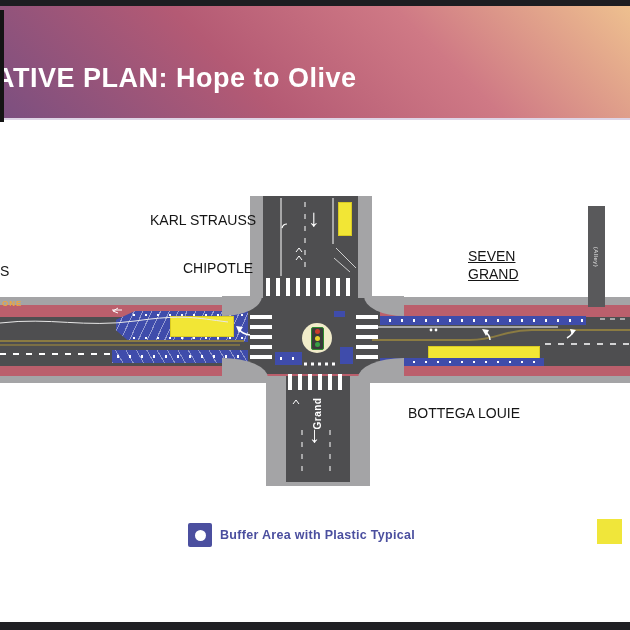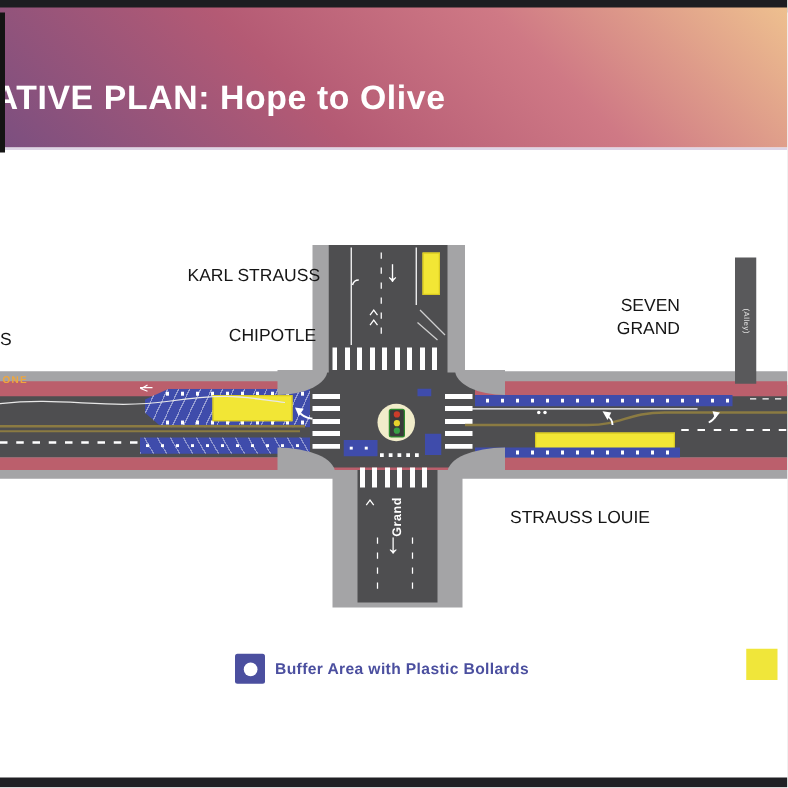--- a/index.html
+++ b/index.html
@@ -98,21 +98,21 @@
   #grand-label{left:306px;top:396px;width:24px;height:34px;display:flex;align-items:center;
     justify-content:center;}
   #grand-label span{transform:rotate(-90deg);color:#ffffff;font-size:10px;font-weight:700;
     white-space:nowrap;letter-spacing:.5px;}
   #curb-zone-label{left:2px;top:299px;color:#f0a63c;font-size:8px;font-weight:700;letter-spacing:1px;}
   
   .biz{color:#151515;font-size:14px;white-space:nowrap;}
   #label-left-partial{left:0;top:263px;}
   #label-karl{left:150px;top:212px;}
   #label-chipotle{left:183px;top:260px;}
-  #label-seven{left:468px;top:236px;width:76px;text-align:right;white-space:pre-line;line-height:1.25;}
+  #label-seven{left:468px;top:248px;width:76px;text-align:left;white-space:pre-line;line-height:1.25;text-decoration:underline;}
   #label-bottega{left:408px;top:405px;}
   
   #legend-buffer-swatch{left:188px;top:523px;width:24px;height:24px;background:#4b4f9f;
     border-radius:2px;display:flex;align-items:center;justify-content:center;}
   #legend-buffer-swatch .dot{width:11px;height:11px;border-radius:50%;background:#ffffff;}
   #legend-buffer-label{left:220px;top:528px;color:#4b4f9f;font-size:12.5px;font-weight:700;
     letter-spacing:.3px;white-space:nowrap;}
   #legend-loading-swatch{left:597px;top:519px;width:25px;height:25px;background:#f0e63a;}
   #disclaimer{left:187px;top:554px;color:#4d4d4d;font-size:10px;letter-spacing:.6px;white-space:nowrap;}
   svg{display:block;}
@@ -215,23 +215,23 @@
   <div class="abs" id="grand-label">
     <span>Grand</span>
   </div>
   <div class="abs" id="curb-zone-label">ONE</div>
 
   <div class="abs biz" id="label-left-partial">S</div>
   <div class="abs biz" id="label-karl">KARL STRAUSS</div>
   <div class="abs biz" id="label-chipotle">CHIPOTLE</div>
   <div class="abs biz" id="label-seven">SEVEN
 GRAND</div>
-  <div class="abs biz" id="label-bottega">STRAUSS LOUIE</div>
+  <div class="abs biz" id="label-bottega">BOTTEGA LOUIE</div>
 
   <div class="abs" id="legend-buffer-swatch">
     <div class="dot"></div>
   </div>
-  <div class="abs" id="legend-buffer-label">Buffer Area with Plastic Bollards</div>
+  <div class="abs" id="legend-buffer-label">Buffer Area with Plastic Typical</div>
   <div class="abs" id="legend-loading-swatch"></div>
 
   <div class="abs" id="bottom-bar"></div>
 
 </div>
 
 </body></html>

